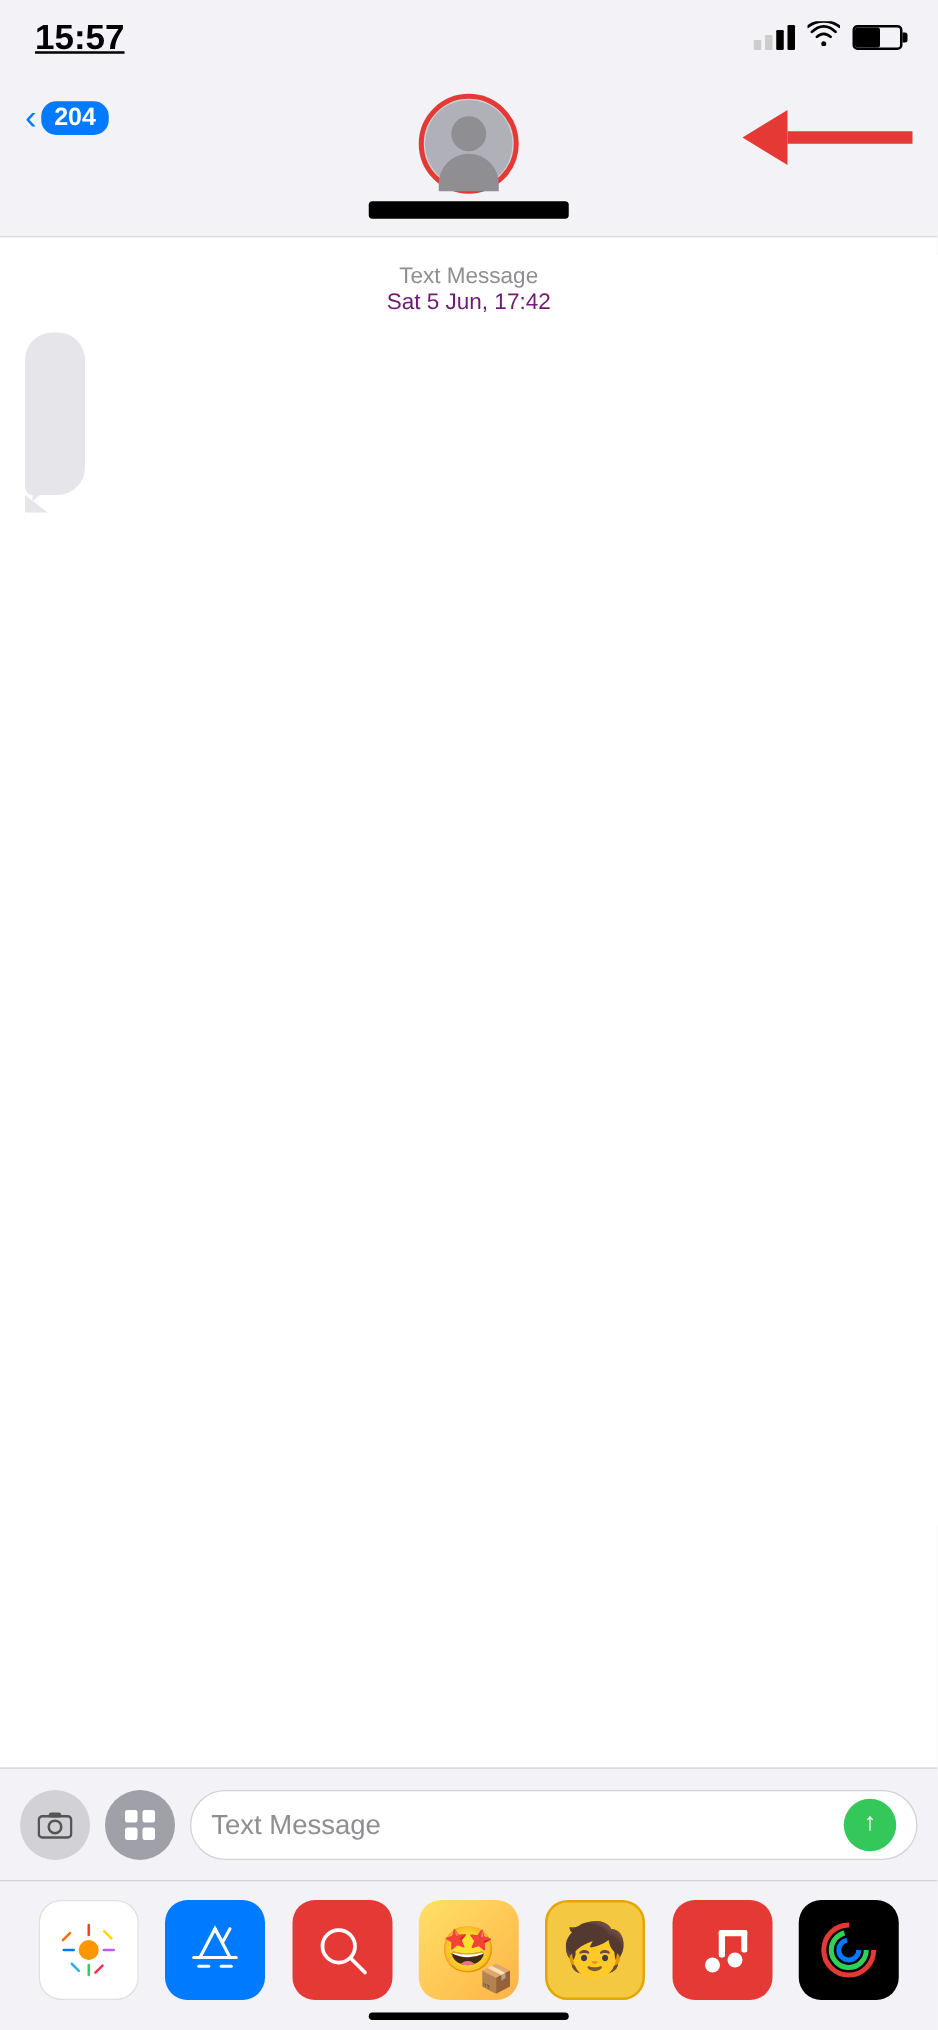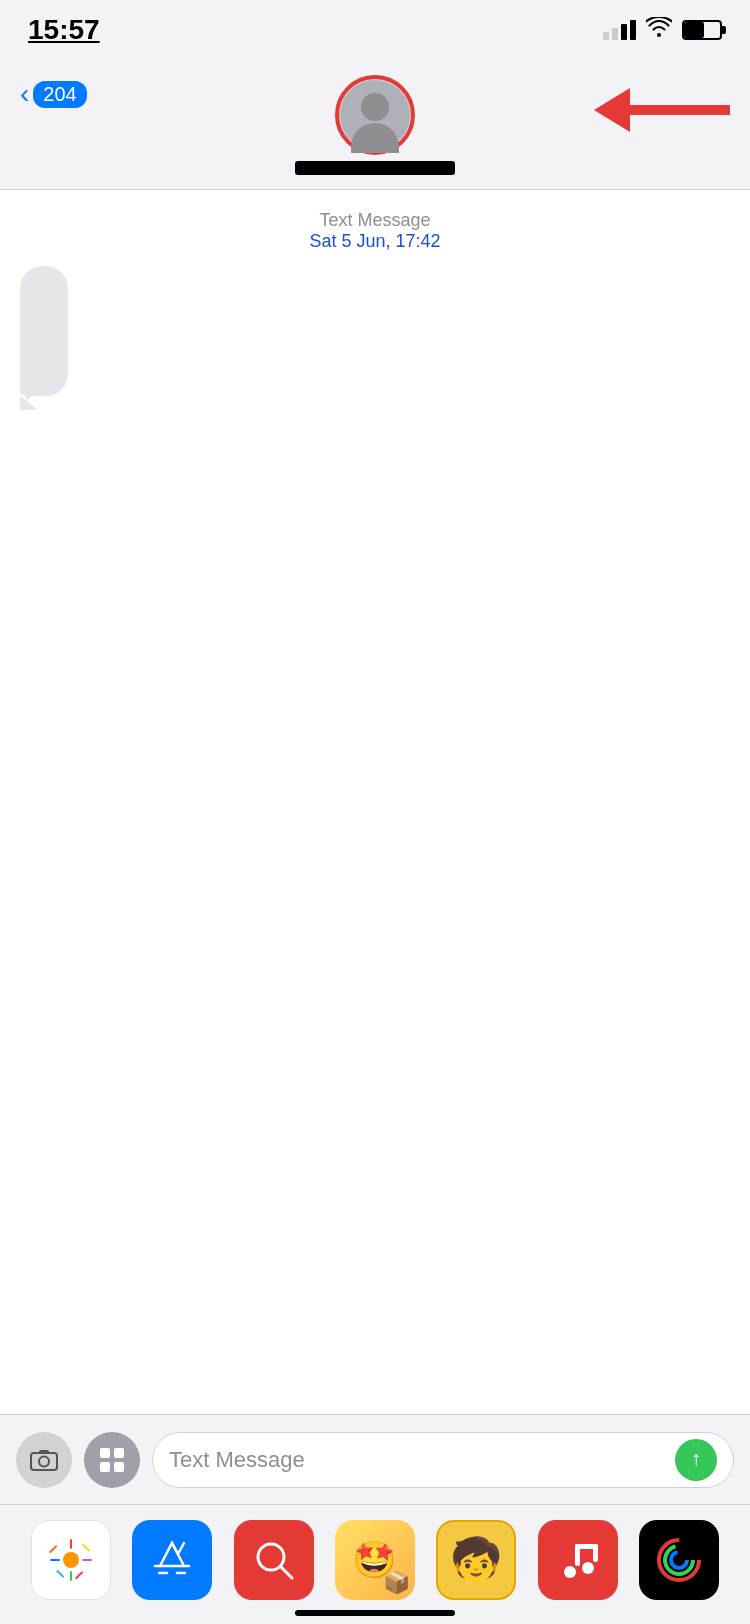--- a/index.html
+++ b/index.html
@@ -100,21 +100,21 @@
       color: #007aff;
       font-size: 28px;
       font-weight: 300;
     }
     .back-badge {
       background: #007aff;
       color: white;
       border-radius: 12px;
       padding: 2px 10px;
       font-size: 20px;
-      font-weight: 400;
+      font-weight: 700;
       min-width: 44px;
     }
     .contact-avatar-container {
       position: relative;
       display: flex;
       flex-direction: column;
       align-items: center;
     }
     .avatar-ring {
       width: 80px;
@@ -187,21 +187,21 @@
     .message-meta {
       text-align: center;
       margin-bottom: 14px;
     }
     .message-meta-title {
       color: #8e8e93;
       font-size: 18px;
       font-weight: 400;
     }
     .message-meta-date {
-      color: #1d4ed8;
+      color: #701a75;
       font-size: 18px;
     }
 
     .message-bubble {
       max-width: 78%;
       background: #e5e5ea;
       border-radius: 22px 22px 22px 6px;
       padding: 24px 24px;
       min-height: 130px;
       position: relative;

